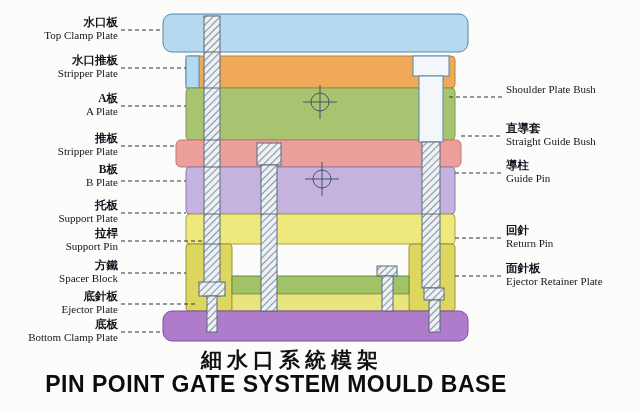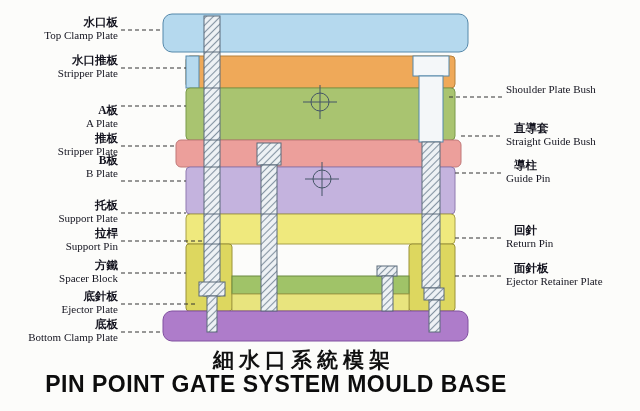--- a/index.html
+++ b/index.html
@@ -3,26 +3,26 @@
 <meta charset="utf-8">
 <style>
   html,body { margin:0; padding:0; }
   .canvas {
     position:relative; width:640px; height:411px;
     background:#fcfcfa; overflow:hidden;
     font-family:"Liberation Serif", serif;
   }
   .diagram { position:absolute; left:0; top:0; width:640px; height:411px; }
   .lbl { position:absolute; line-height:13px; color:#14141f; }
-  .lbl .cn { font-size:11.5px; font-weight:bold;margin-left:8px; }
+  .lbl .cn { font-size:11.5px; font-weight:bold; }
   .lbl .en { font-size:11px; font-weight:normal; }
   .lbl-left  { left:0; width:118px; text-align:right; }
   .lbl-right { left:506px; width:132px; text-align:left; }
   .title-cn {
-    position:absolute; top:346px; left:12px; width:584px; text-align:center;
+    position:absolute; top:346px; left:0; width:584px; text-align:center;
     font-weight:bold; font-size:21px; letter-spacing:5px; color:#111;
     font-family:"Liberation Serif", serif;
   }
   .title-en {
     position:absolute; top:371px; left:0; width:552px; text-align:center;
     font-weight:bold; font-size:23px; letter-spacing:0.5px; color:#0d0d0d;
     font-family:"Liberation Sans", sans-serif;
   }
 </style>
 </head>
@@ -120,29 +120,29 @@
   </svg>
 
   <div class="lbl lbl-left" style="top:16px">
     <div class="cn">水口板</div>
     <div class="en">Top Clamp Plate</div>
   </div>
   <div class="lbl lbl-left" style="top:54px">
     <div class="cn">水口推板</div>
     <div class="en">Stripper Plate</div>
   </div>
-  <div class="lbl lbl-left" style="top:104px">
+  <div class="lbl lbl-left" style="top:92px">
     <div class="cn">A板</div>
     <div class="en">A Plate</div>
   </div>
   <div class="lbl lbl-left" style="top:132px">
     <div class="cn">推板</div>
     <div class="en">Stripper Plate</div>
   </div>
-  <div class="lbl lbl-left" style="top:154px">
+  <div class="lbl lbl-left" style="top:163px">
     <div class="cn">B板</div>
     <div class="en">B Plate</div>
   </div>
   <div class="lbl lbl-left" style="top:227px">
     <div class="cn">拉桿</div>
     <div class="en">Support Pin</div>
   </div>
   <div class="lbl lbl-left" style="top:199px">
     <div class="cn">托板</div>
     <div class="en">Support Plate</div>

